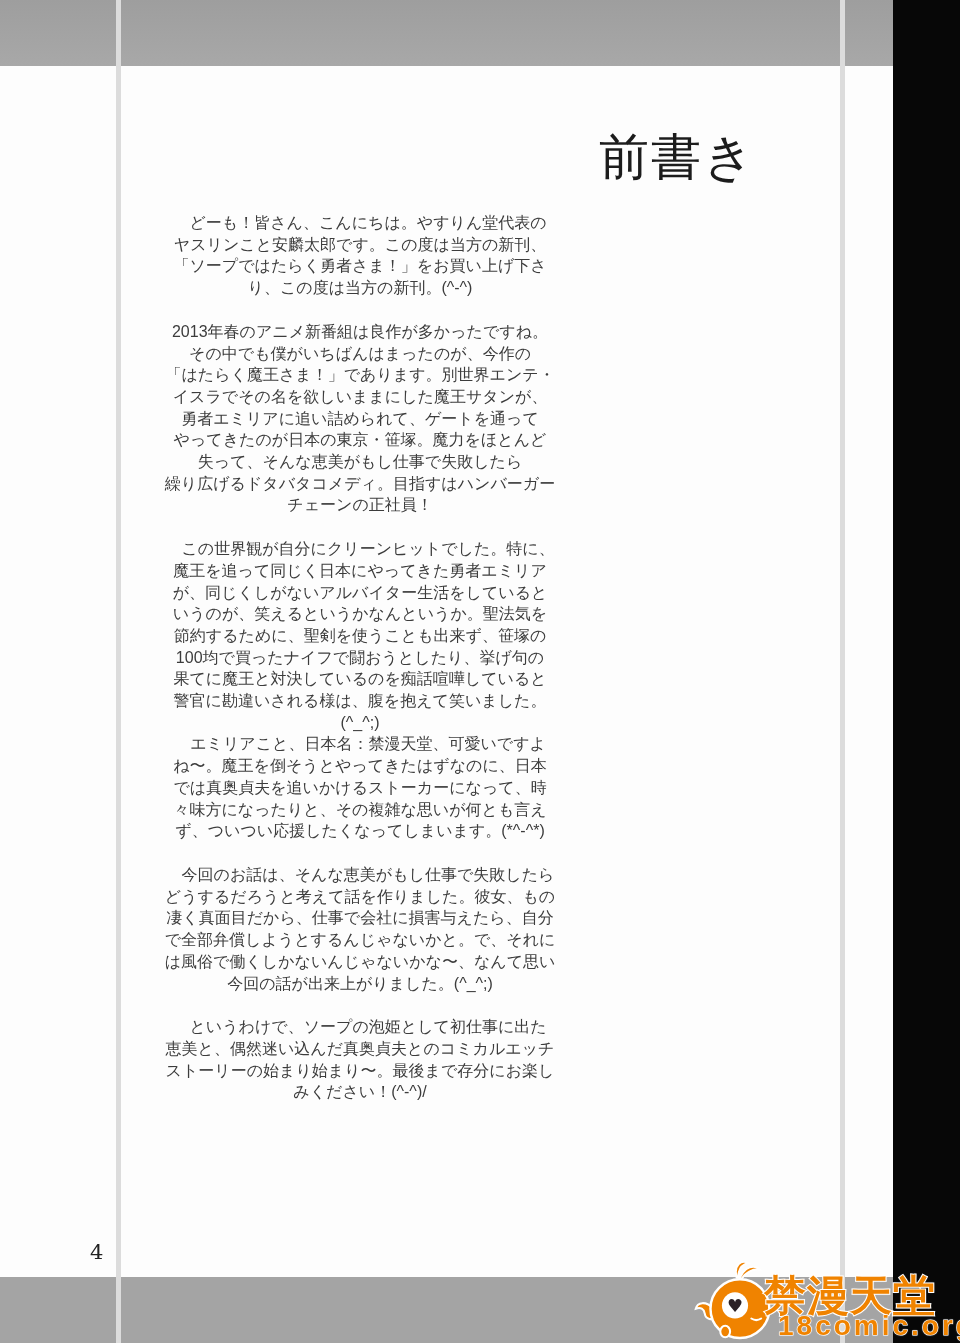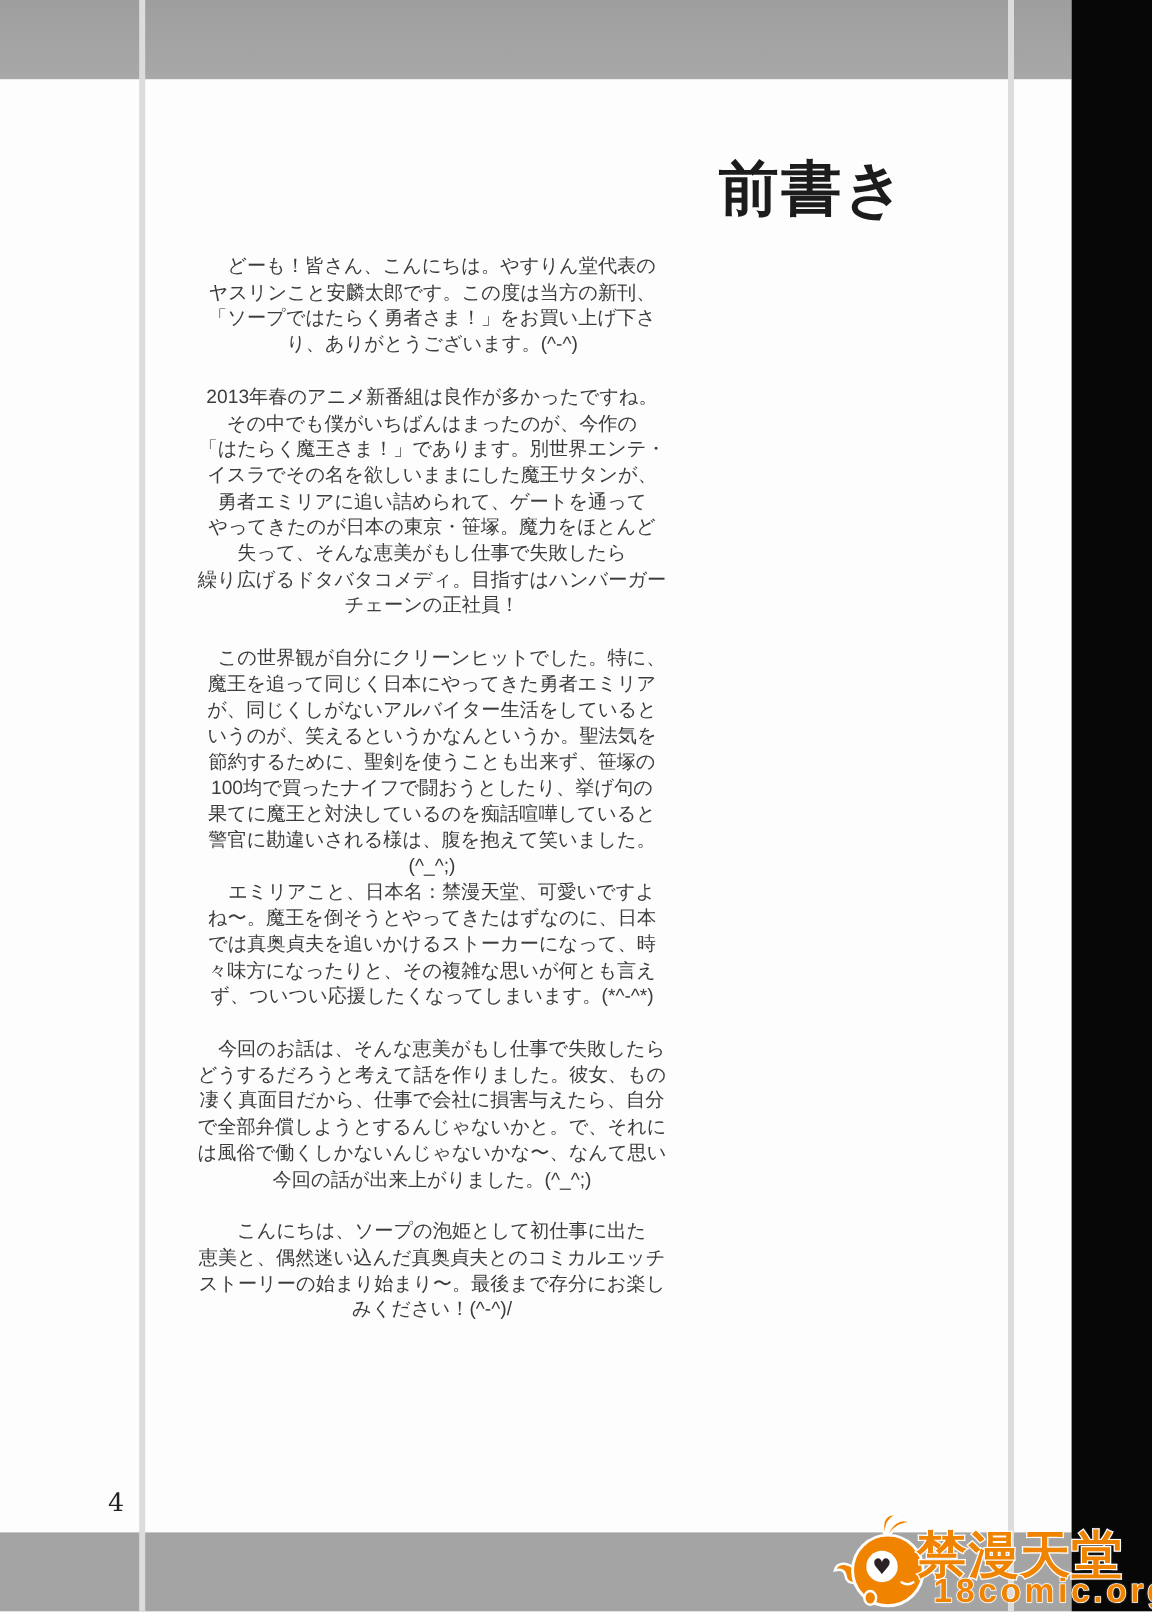--- a/index.html
+++ b/index.html
@@ -28,21 +28,21 @@
     width: 67px; height: 1343px;
     background: #070707;
   }
   .seam { position: absolute; top: 0; width: 5px; height: 1343px; background: #dcdcdc; }
   .seam-left  { left: 116px; }
   .seam-right { left: 840px; }
 
   
   .page-title {
     position: absolute; left: 599px; top: 124px;
-    font-size: 50px; font-weight: bold; color: #1c1c1c;
+    font-size: 50px; font-weight: normal; color: #1c1c1c;
     letter-spacing: 2px; white-space: nowrap;
   }
 
   
   .body-text {
     position: absolute; left: 160px; top: 212px;
     width: 400px;
     color: #3c3c3c;
     font-size: 16px; line-height: 21.7px;
   }
@@ -97,21 +97,21 @@
   
 </div>
 
 <div class="page-title">前書き</div>
 
 <div class="body-text">
     <div class="paragraph">
       <div class="line">　どーも！皆さん、こんにちは。やすりん堂代表の</div>
       <div class="line">ヤスリンこと安麟太郎です。この度は当方の新刊、</div>
       <div class="line">「ソープではたらく勇者さま！」をお買い上げ下さ</div>
-      <div class="line">り、ありがとうございます。(^-^)</div>
+      <div class="line">り、この度は当方の新刊。(^-^)</div>
     </div>
     <div class="paragraph">
       <div class="line">2013年春のアニメ新番組は良作が多かったですね。</div>
       <div class="line">その中でも僕がいちばんはまったのが、今作の</div>
       <div class="line">「はたらく魔王さま！」であります。別世界エンテ・</div>
       <div class="line">イスラでその名を欲しいままにした魔王サタンが、</div>
       <div class="line">勇者エミリアに追い詰められて、ゲートを通って</div>
       <div class="line">やってきたのが日本の東京・笹塚。魔力をほとんど</div>
       <div class="line">失って、そんな恵美がもし仕事で失敗したら</div>
       <div class="line">繰り広げるドタバタコメディ。目指すはハンバーガー</div>
@@ -135,21 +135,21 @@
     </div>
     <div class="paragraph">
       <div class="line">　今回のお話は、そんな恵美がもし仕事で失敗したら</div>
       <div class="line">どうするだろうと考えて話を作りました。彼女、もの</div>
       <div class="line">凄く真面目だから、仕事で会社に損害与えたら、自分</div>
       <div class="line">で全部弁償しようとするんじゃないかと。で、それに</div>
       <div class="line">は風俗で働くしかないんじゃないかな〜、なんて思い</div>
       <div class="line">今回の話が出来上がりました。(^_^;)</div>
     </div>
     <div class="paragraph">
-      <div class="line">　こんにちは、ソープの泡姫として初仕事に出た</div>
+      <div class="line">　というわけで、ソープの泡姫として初仕事に出た</div>
       <div class="line">恵美と、偶然迷い込んだ真奥貞夫とのコミカルエッチ</div>
       <div class="line">ストーリーの始まり始まり〜。最後まで存分にお楽し</div>
       <div class="line">みください！(^-^)/</div>
     </div>
   </div>
 
 <div class="page-number">4</div>
 
 <div class="watermark">
   <svg class="mascot" viewBox="0 0 100 104" aria-hidden="true">

